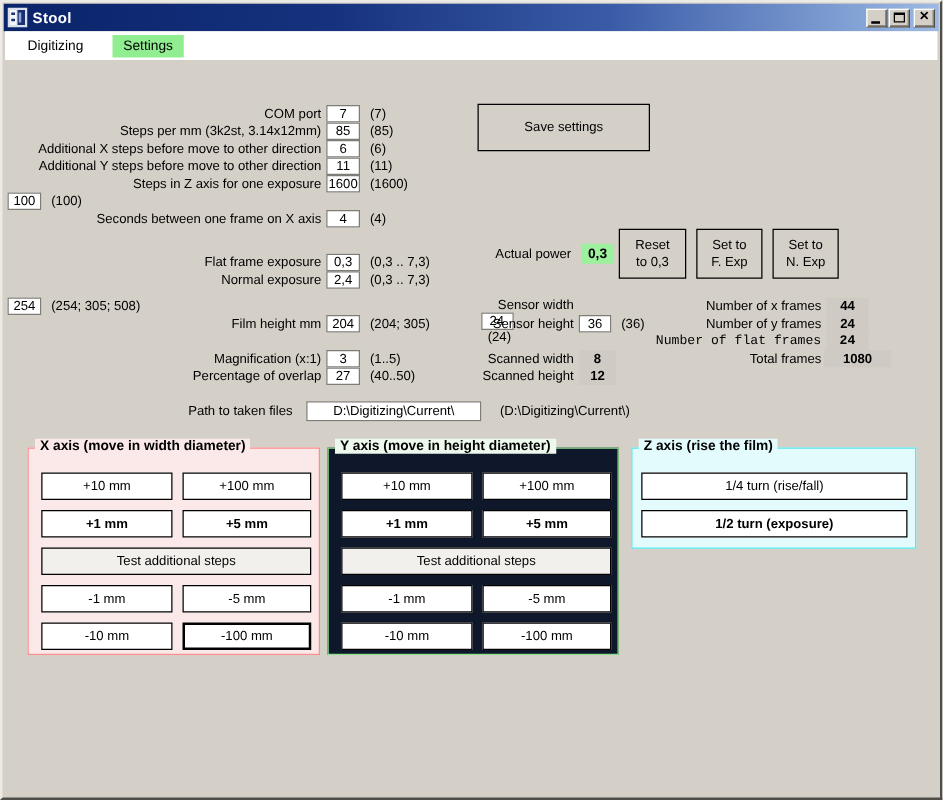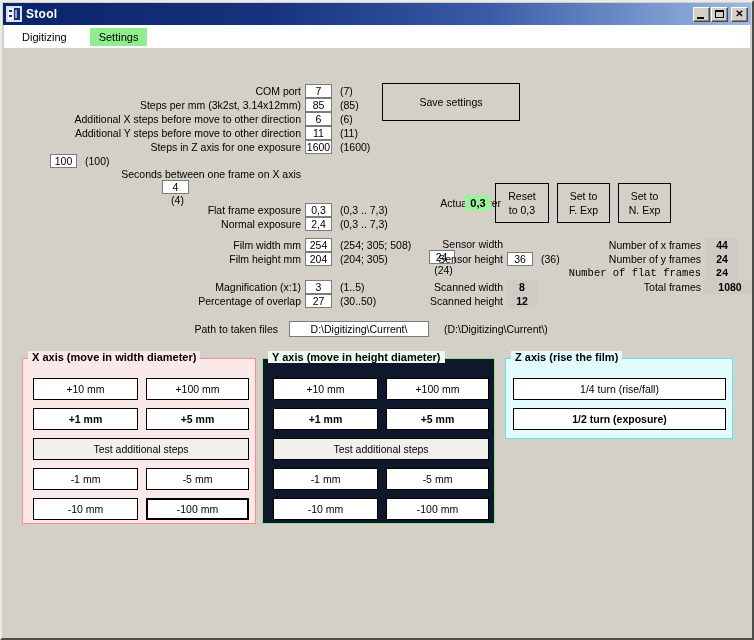--- a/index.html
+++ b/index.html
@@ -33,21 +33,21 @@
 
   
   .tabbar {
     position:absolute; top:23px; left:2px; right:2px; height:23px; background:#fff;
     display:flex; align-items:center; padding-left:16px; gap:21px; font-size:11px;
   }
   .tab { cursor:pointer; padding:3px 2px; }
   .tab.active { background:#90ee90; padding:3px 9px; }
 
   
-  .row { position:absolute; display:flex; align-items:center; height:14px; white-space:nowrap;padding-left:44px; }
+  .row { position:absolute; display:flex; align-items:center; height:14px; white-space:nowrap; }
   .lbl { text-align:right; white-space:nowrap; }
   .inp {
     height:14px; background:#fff; border:1px solid #7e7c77; text-align:center;
     font-family:"Liberation Sans", sans-serif; font-size:10.5px; padding:0; margin-left:4px;
   }
   .hint { margin-left:8px; }
   .val {
     height:14px; background:#cfcbc4; font-weight:bold; margin-left:4px;
     display:flex; align-items:center; justify-content:center;
   }
@@ -156,21 +156,21 @@
   </div>
   <div class="row col-main" style="left:0;top:138px;">
     <span class="lbl">Steps in Z axis for one exposure</span>
     <input class="inp" value="1600" style="">
     <span class="hint">(1600)</span>
   </div>
   <div class="row col-main" style="left:0;top:152px;">
     <input class="inp" value="100" style="">
     <span class="hint">(100)</span>
   </div>
-  <div class="row col-main" style="left:0;top:166px;flex-direction:column;">
+  <div class="row col-main" style="left:0;top:166px;">
     <span class="lbl">Seconds between one frame on X axis</span>
     <input class="inp" value="4" style="">
     <span class="hint">(4)</span>
   </div>
 
   <button class="push-btn" style="left:380px;top:81px;width:138px;height:38px;">Save settings</button>
 
   <div class="row col-main" style="left:0;top:201px;">
     <span class="lbl">Flat frame exposure</span>
     <input class="inp" value="0,3" style="">
@@ -193,21 +193,20 @@
   <button class="push-btn" style="left:555px;top:181px;width:53px;height:40px;">
     <span>Set to</span>
     <span>F. Exp</span>
   </button>
   <button class="push-btn" style="left:616px;top:181px;width:53px;height:40px;">
     <span>Set to</span>
     <span>N. Exp</span>
   </button>
 
   <div class="row col-main" style="left:0;top:236px;">
-    <span class="lbl">Film width mm</span>
     <input class="inp" value="254" style="">
     <span class="hint">(254; 305; 508)</span>
   </div>
   <div class="row col-main" style="left:0;top:250px;">
     <span class="lbl">Film height mm</span>
     <input class="inp" value="204" style="">
     <span class="hint">(204; 305)</span>
   </div>
 
   <div class="row col-sensor" style="top:236px;flex-direction:column;">
@@ -239,21 +238,21 @@
   </div>
 
   <div class="row col-main" style="left:0;top:278px;">
     <span class="lbl">Magnification (x:1)</span>
     <input class="inp" value="3" style="">
     <span class="hint">(1..5)</span>
   </div>
   <div class="row col-main" style="left:0;top:292px;">
     <span class="lbl">Percentage of overlap</span>
     <input class="inp" value="27" style="">
-    <span class="hint">(30..50)</span>
+    <span class="hint">(40..50)</span>
   </div>
 
   <div class="row col-sensor" style="top:278px;">
     <span class="lbl">Scanned width</span>
     <span class="val">8</span>
   </div>
   <div class="row col-sensor" style="top:292px;">
     <span class="lbl">Scanned height</span>
     <span class="val">12</span>
   </div>

